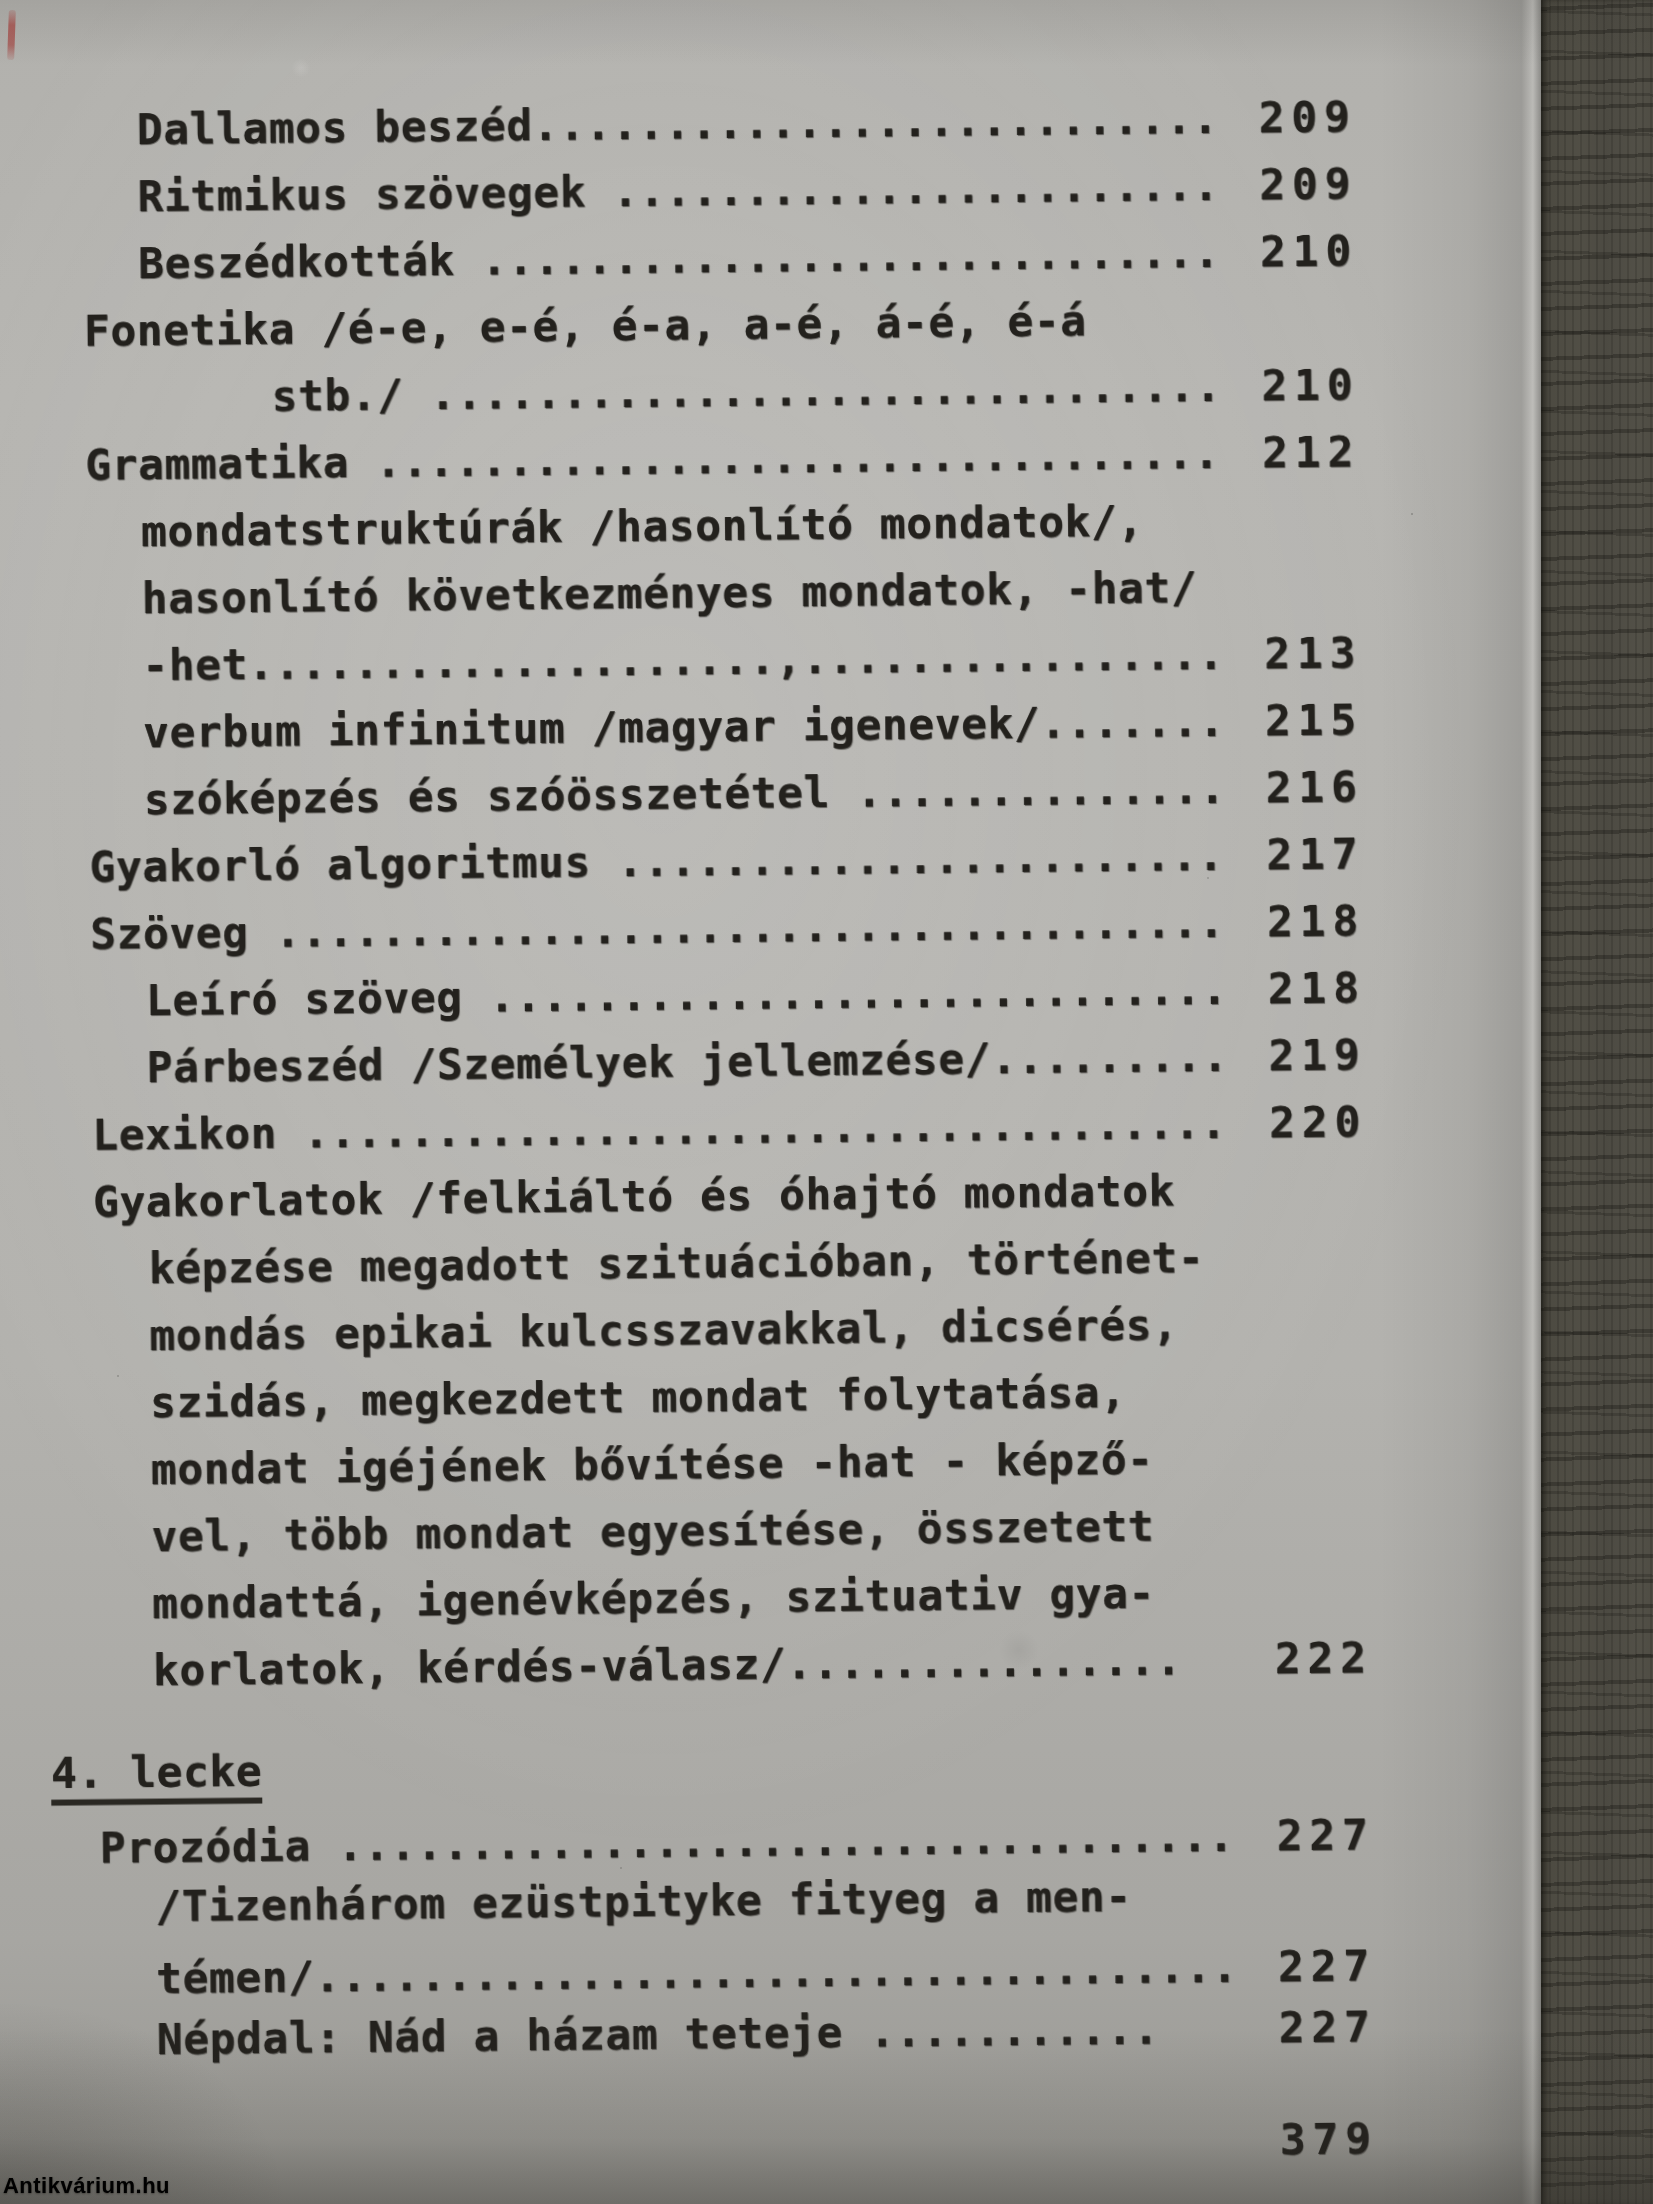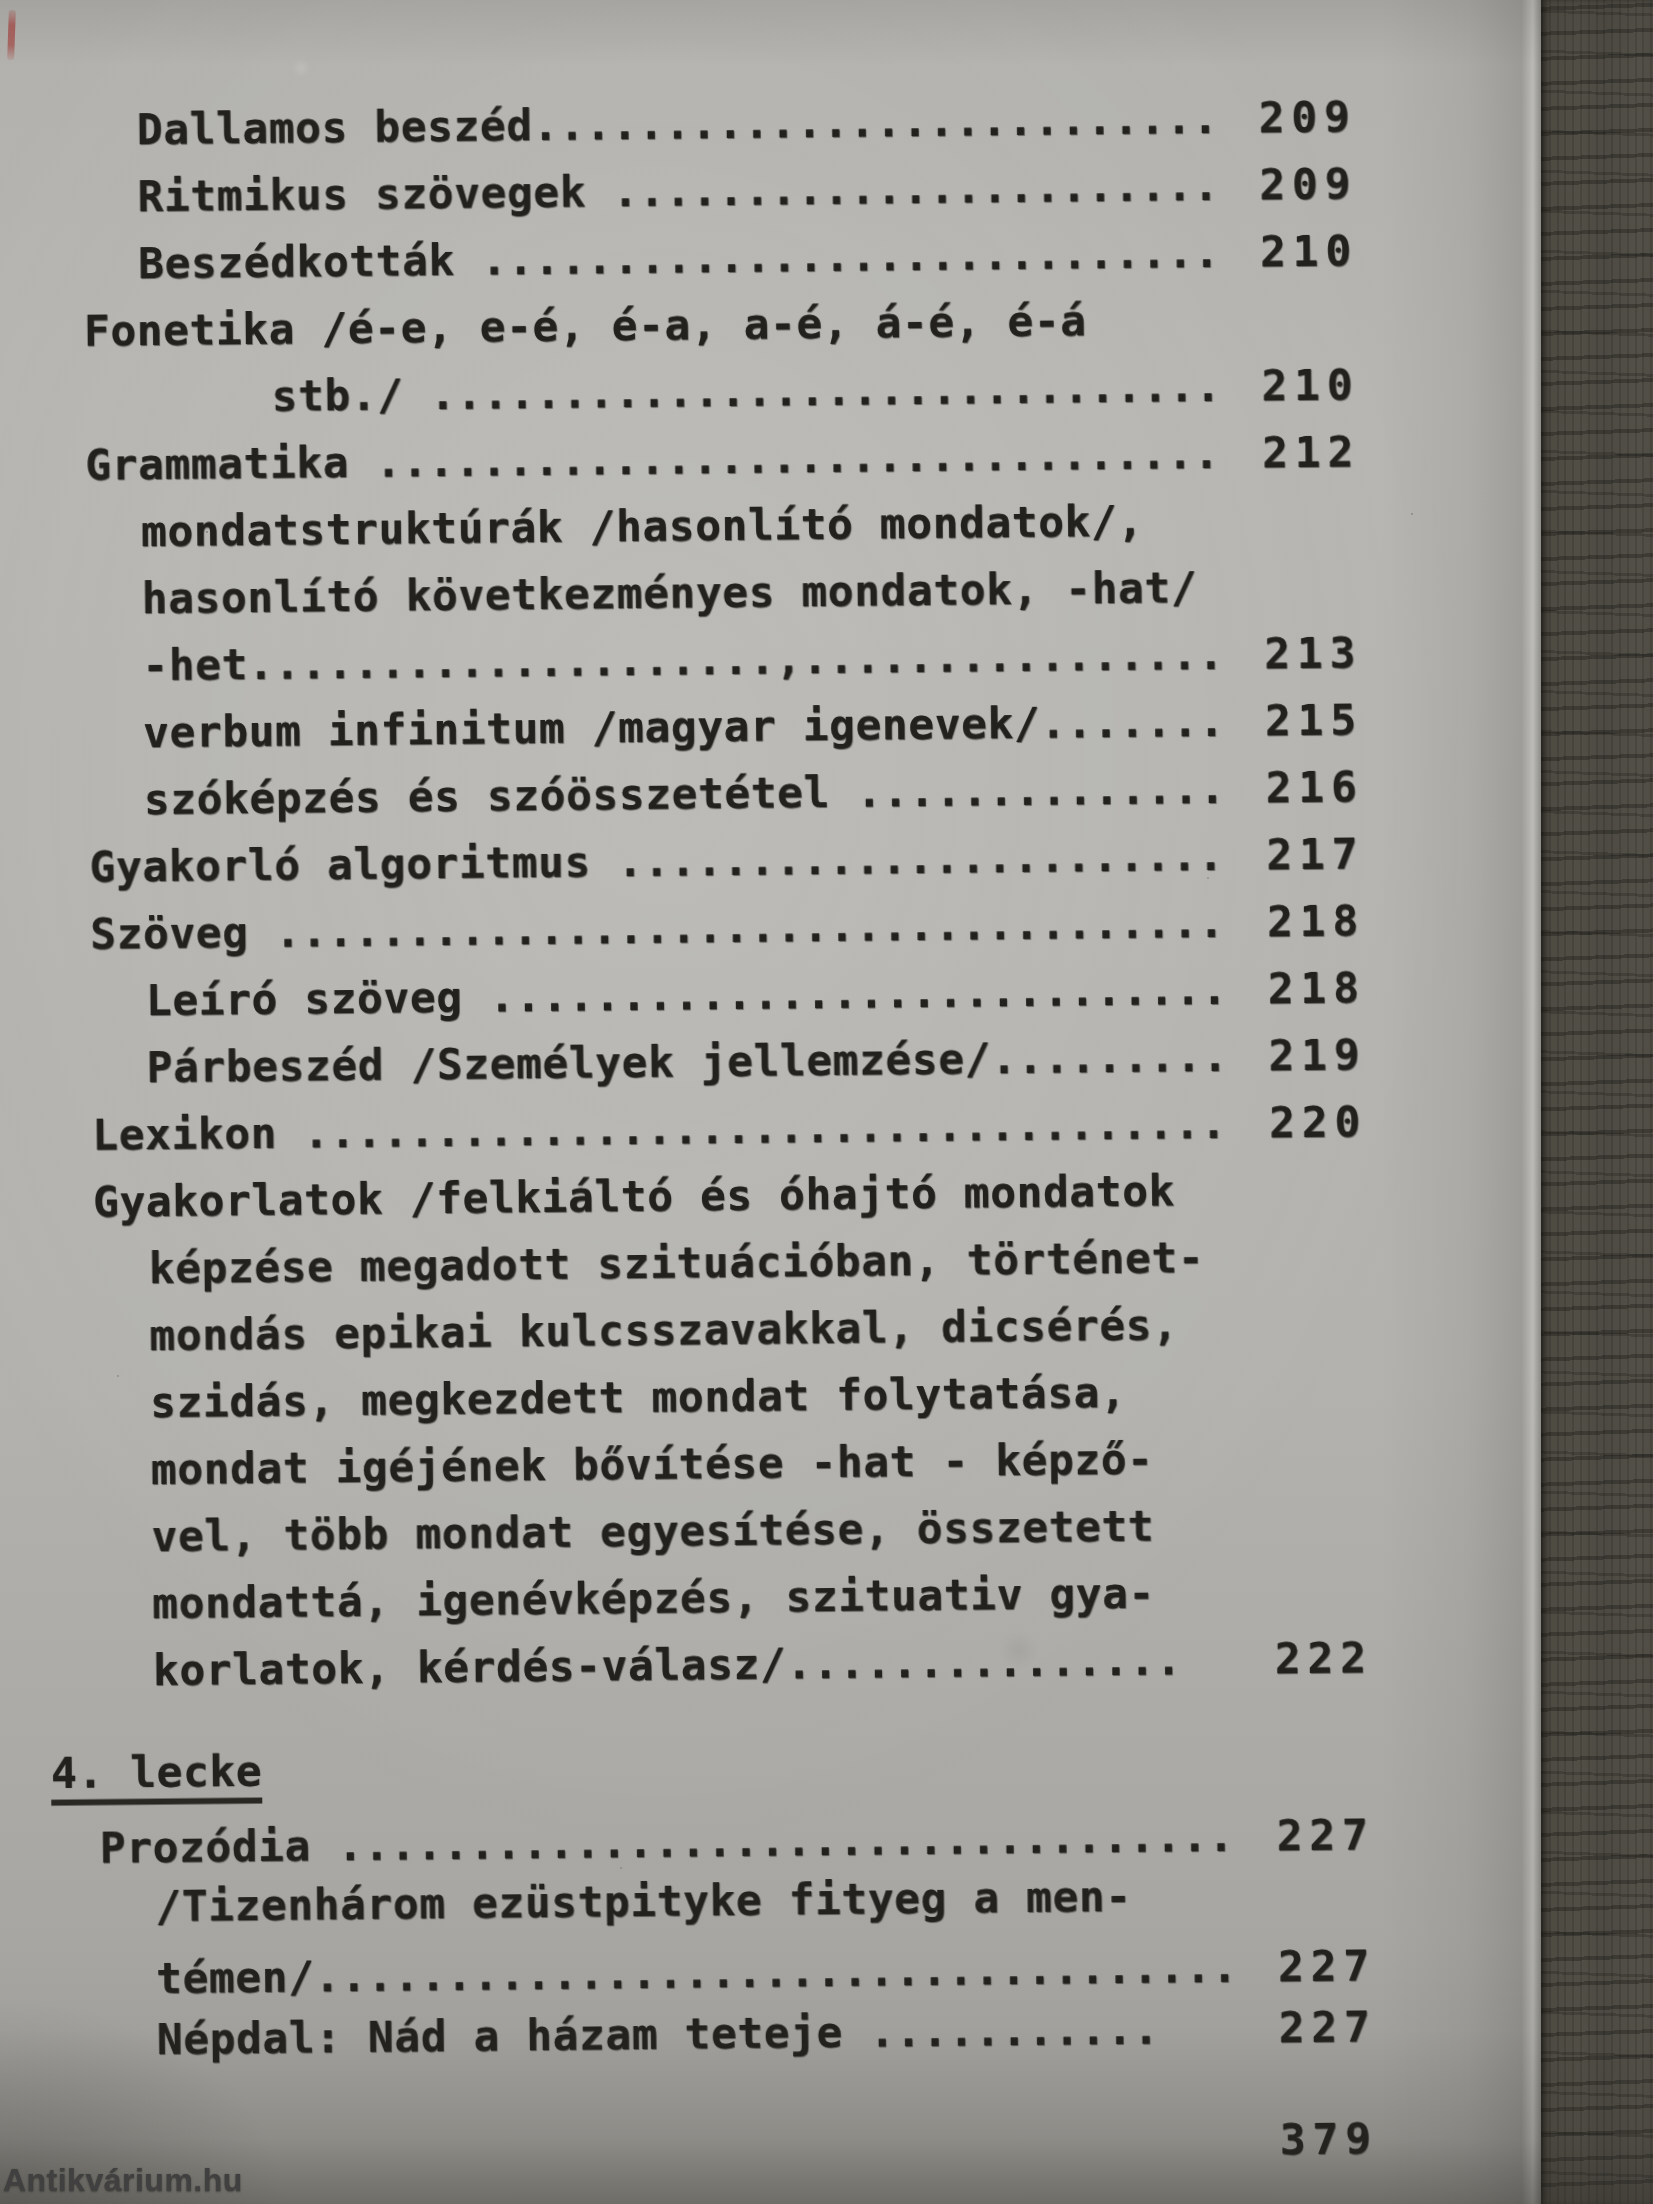--- a/index.html
+++ b/index.html
@@ -77,22 +77,22 @@
   .underlined .entry-text{border-bottom:6.8px solid #2a2823;padding-bottom:2.9px;}
   .entry-page{
     position:absolute;left:1225px;width:142px;top:50%;transform:translateY(-50%);
     text-align:right;letter-spacing:6.8px;white-space:pre;
     text-shadow:0.6px 0.8px 0.8px rgba(25,23,20,0.55), -0.3px -0.3px 0.6px rgba(25,23,20,0.25);
   }
   .folio-row{position:relative;height:67px;margin-top:45px;}
   .watermark{
     position:absolute;left:2.9px;bottom:5.8px;z-index:6;
     font-family:"Liberation Sans", sans-serif;font-weight:bold;
-    font-size:32px;letter-spacing:0.5px;
-    color:#404040;
+    font-size:22px;letter-spacing:0.5px;
+    color:#000000;
     text-shadow:0 1px 1.9px rgba(55,53,47,0.65), 0 0 1px rgba(55,53,47,0.4);
   }
 </style>
 </head>
 <body>
 
 <div class="page-curve-shadow"></div>
 <div class="wood-strip"></div>
 <div class="red-edge-mark"></div>
 

